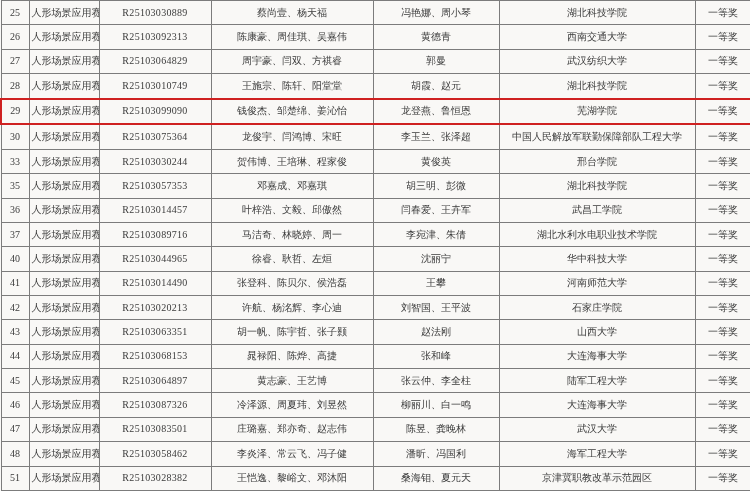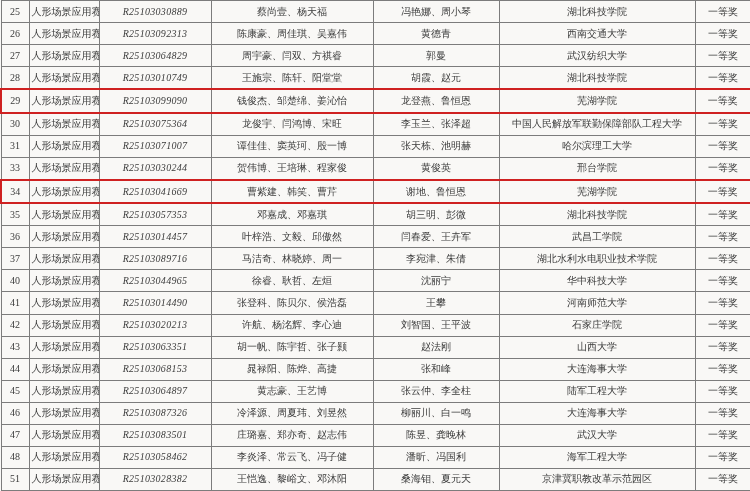--- a/index.html
+++ b/index.html
@@ -25,21 +25,20 @@
     text-align: center;
     vertical-align: middle;
     padding: 0 2px;
     overflow: hidden;
     white-space: nowrap;
     height: 17px;
     line-height: 1;
   }
   .doc-table td.cell-reg {
     letter-spacing: 0.3px;
-    font-style: italic;
   }
   tr.highlighted td {
     border-top: 2px solid var(--hl, #cf2121);
     border-bottom: 2px solid var(--hl, #cf2121);
   }
   tr.highlighted td:first-child {
     border-left: 2px solid var(--hl, #cf2121);
   }
   tr.highlighted td:last-child {
     border-right: 2px solid var(--hl, #cf2121);
@@ -107,46 +106,28 @@
       <tr>
     <td class="cell-no">30</td>
     <td class="cell-category">人形场景应用赛</td>
     <td class="cell-reg">R25103075364</td>
     <td class="cell-members">龙俊宇、闫鸿博、宋旺</td>
     <td class="cell-advisors">李玉兰、张泽超</td>
     <td class="cell-school">中国人民解放军联勤保障部队工程大学</td>
     <td class="cell-award">一等奖</td>
   </tr>
       <tr>
-    <td class="cell-no">31</td>
-    <td class="cell-category">人形场景应用赛</td>
-    <td class="cell-reg">R25103071007</td>
-    <td class="cell-members">谭佳佳、窦英珂、殷一博</td>
-    <td class="cell-advisors">张天栋、池明赫</td>
-    <td class="cell-school">哈尔滨理工大学</td>
-    <td class="cell-award">一等奖</td>
-  </tr>
-      <tr>
     <td class="cell-no">33</td>
     <td class="cell-category">人形场景应用赛</td>
     <td class="cell-reg">R25103030244</td>
     <td class="cell-members">贺伟博、王培琳、程家俊</td>
     <td class="cell-advisors">黄俊英</td>
     <td class="cell-school">邢台学院</td>
     <td class="cell-award">一等奖</td>
   </tr>
-      <tr class="highlighted">
-    <td class="cell-no">34</td>
-    <td class="cell-category">人形场景应用赛</td>
-    <td class="cell-reg">R25103041669</td>
-    <td class="cell-members">曹紫建、韩笑、曹芹</td>
-    <td class="cell-advisors">谢地、鲁恒恩</td>
-    <td class="cell-school">芜湖学院</td>
-    <td class="cell-award">一等奖</td>
-  </tr>
       <tr>
     <td class="cell-no">35</td>
     <td class="cell-category">人形场景应用赛</td>
     <td class="cell-reg">R25103057353</td>
     <td class="cell-members">邓嘉成、邓嘉琪</td>
     <td class="cell-advisors">胡三明、彭微</td>
     <td class="cell-school">湖北科技学院</td>
     <td class="cell-award">一等奖</td>
   </tr>
       <tr>

